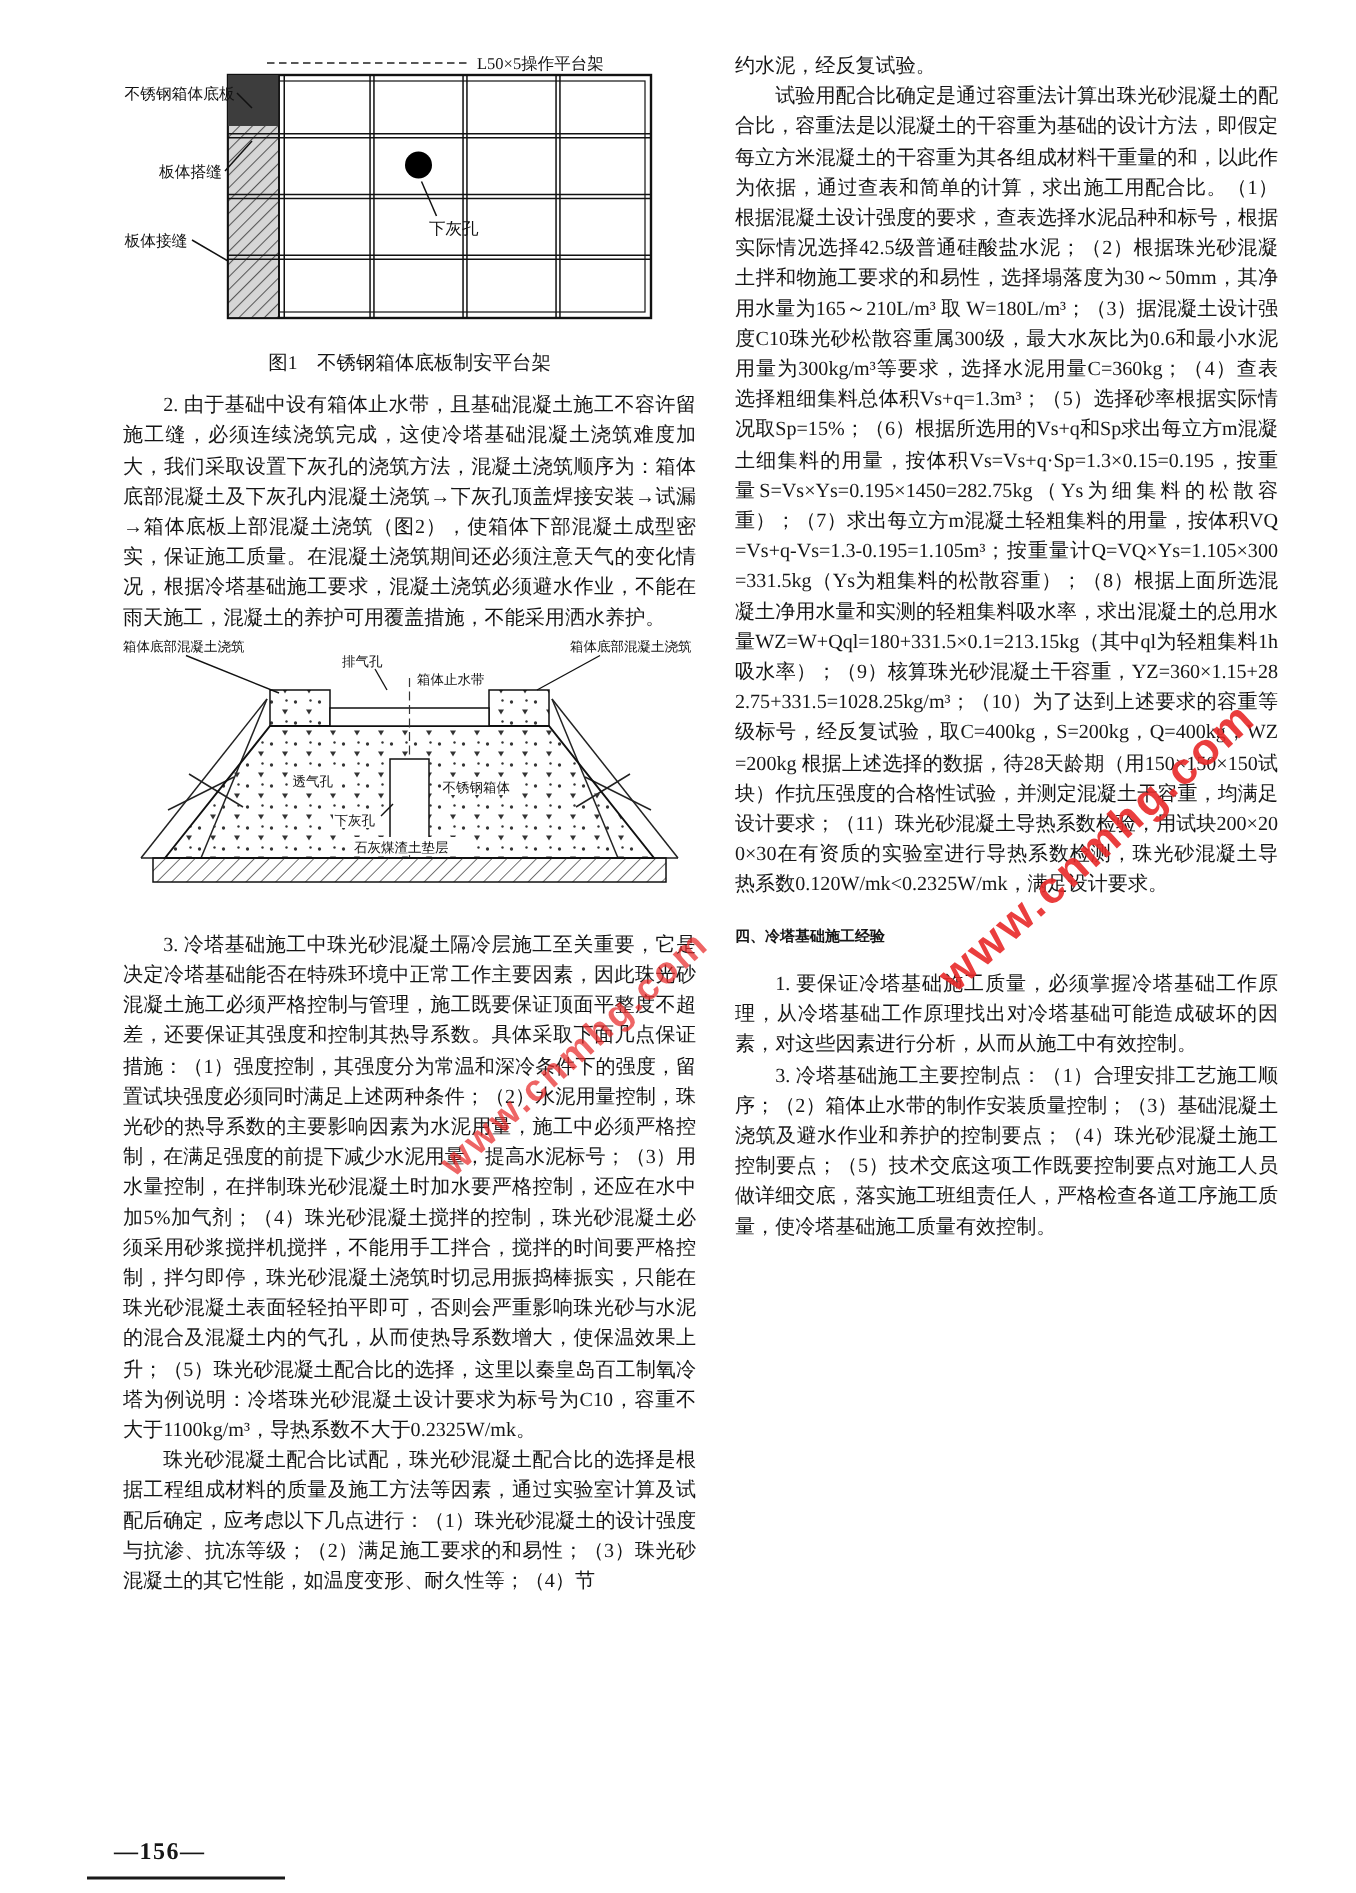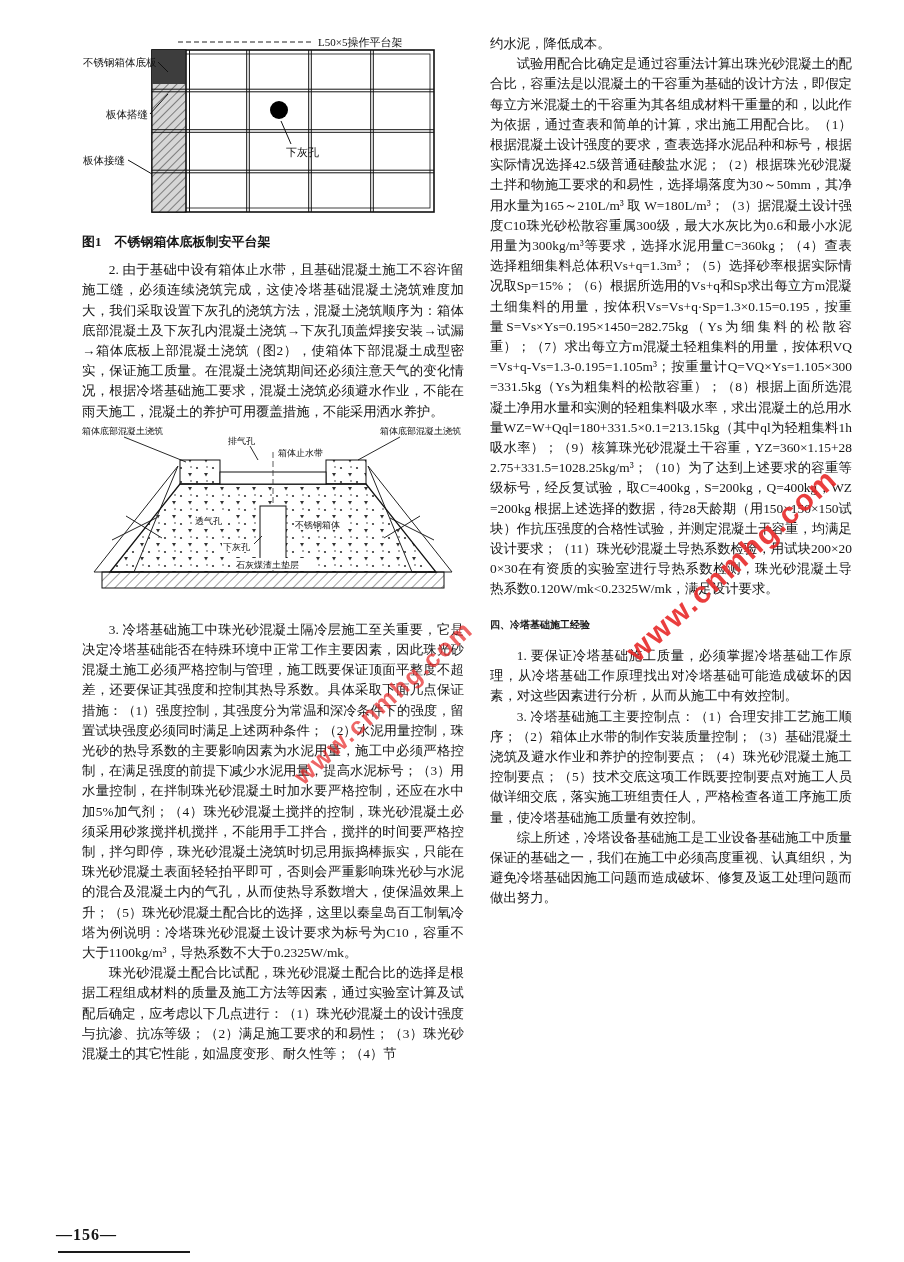--- a/index.html
+++ b/index.html
@@ -9,32 +9,32 @@
     position:relative; overflow:hidden;
     font-family:"Liberation Serif","DejaVu Serif",serif;
     color:#161616;
   }
   .columns { display:flex; gap:26px; padding:34px 52px 0 62px;margin-left:20px; }
   .col { width:382px; font-size:13.4px; line-height:20.2px; }
   .para { text-align:justify; text-indent:2em; word-break:break-all; }
   .para.noindent { text-indent:0; }
   .section-heading { font-weight:bold; font-size:10px; margin:15px 0 11px; }
   figure { margin:0 0 6px 0; }
-  .fig-caption { text-align:left; font-weight:bold; font-size:13px; margin:2px 0 8px; }
+  .fig-caption { text-align:center; font-weight:normal; font-size:13px; margin:2px 0 8px; }
   svg { display:block; font-family:"Liberation Serif","DejaVu Serif",serif; }
   svg text { fill:#111; }
   .watermark {
     position:absolute; font-weight:bold; letter-spacing:2px;
     transform:rotate(-42deg); pointer-events:none; z-index:9;
     font-family:"Liberation Sans","DejaVu Sans",sans-serif;
   }
   .wm1 { left:596px; top:548px; font-size:30px; opacity:.9; }
   .wm2 { left:268px; top:688px; font-size:25px; opacity:.72; }
   .page-number {
-    position:absolute; left:56px; bottom:18px;
+    position:absolute; left:76px; bottom:18px;
     font-weight:bold; font-size:16px; letter-spacing:1px;
   }
   .footer-rule {
     position:absolute; left:58px; bottom:9px; width:132px;
     border-top:2px solid #1a1a1a;
   }
 </style>
 </head>
 <body>
 
@@ -155,25 +155,24 @@
         <rect x="152" y="136" width="78" height="12" fill="#fff"></rect>
         <text x="154" y="146" font-size="9">石灰煤渣土垫层</text>
       </svg>
     </figure>
 
     <p class="para">3. 冷塔基础施工中珠光砂混凝土隔冷层施工至关重要，它是决定冷塔基础能否在特殊环境中正常工作主要因素，因此珠光砂混凝土施工必须严格控制与管理，施工既要保证顶面平整度不超差，还要保证其强度和控制其热导系数。具体采取下面几点保证措施：（1）强度控制，其强度分为常温和深冷条件下的强度，留置试块强度必须同时满足上述两种条件；（2）水泥用量控制，珠光砂的热导系数的主要影响因素为水泥用量，施工中必须严格控制，在满足强度的前提下减少水泥用量，提高水泥标号；（3）用水量控制，在拌制珠光砂混凝土时加水要严格控制，还应在水中加5%加气剂；（4）珠光砂混凝土搅拌的控制，珠光砂混凝土必须采用砂浆搅拌机搅拌，不能用手工拌合，搅拌的时间要严格控制，拌匀即停，珠光砂混凝土浇筑时切忌用振捣棒振实，只能在珠光砂混凝土表面轻轻拍平即可，否则会严重影响珠光砂与水泥的混合及混凝土内的气孔，从而使热导系数增大，使保温效果上升；（5）珠光砂混凝土配合比的选择，这里以秦皇岛百工制氧冷塔为例说明：冷塔珠光砂混凝土设计要求为标号为C10，容重不大于1100kg/m³，导热系数不大于0.2325W/mk。</p>
     <p class="para">珠光砂混凝土配合比试配，珠光砂混凝土配合比的选择是根据工程组成材料的质量及施工方法等因素，通过实验室计算及试配后确定，应考虑以下几点进行：（1）珠光砂混凝土的设计强度与抗渗、抗冻等级；（2）满足施工要求的和易性；（3）珠光砂混凝土的其它性能，如温度变形、耐久性等；（4）节</p>
   </div>
 
   <div class="col">
-    <p class="para noindent">约水泥，降低成本。</p>
+    <p class="para noindent">约水泥，经反复试验。</p>
     <p class="para">试验用配合比确定是通过容重法计算出珠光砂混凝土的配合比，容重法是以混凝土的干容重为基础的设计方法，即假定每立方米混凝土的干容重为其各组成材料干重量的和，以此作为依据，通过查表和简单的计算，求出施工用配合比。（1）根据混凝土设计强度的要求，查表选择水泥品种和标号，根据实际情况选择42.5级普通硅酸盐水泥；（2）根据珠光砂混凝土拌和物施工要求的和易性，选择塌落度为30～50mm，其净用水量为165～210L/m³ 取 W=180L/m³；（3）据混凝土设计强度C10珠光砂松散容重属300级，最大水灰比为0.6和最小水泥用量为300kg/m³等要求，选择水泥用量C=360kg；（4）查表选择粗细集料总体积Vs+q=1.3m³；（5）选择砂率根据实际情况取Sp=15%；（6）根据所选用的Vs+q和Sp求出每立方m混凝土细集料的用量，按体积Vs=Vs+q·Sp=1.3×0.15=0.195，按重量S=Vs×Ys=0.195×1450=282.75kg（Ys为细集料的松散容重）；（7）求出每立方m混凝土轻粗集料的用量，按体积VQ=Vs+q-Vs=1.3-0.195=1.105m³；按重量计Q=VQ×Ys=1.105×300=331.5kg（Ys为粗集料的松散容重）；（8）根据上面所选混凝土净用水量和实测的轻粗集料吸水率，求出混凝土的总用水量WZ=W+Qql=180+331.5×0.1=213.15kg（其中ql为轻粗集料1h吸水率）；（9）核算珠光砂混凝土干容重，YZ=360×1.15+282.75+331.5=1028.25kg/m³；（10）为了达到上述要求的容重等级标号，经反复试验，取C=400kg，S=200kg，Q=400kg，WZ=200kg 根据上述选择的数据，待28天龄期（用150×150×150试块）作抗压强度的合格性试验，并测定混凝土干容重，均满足设计要求；（11）珠光砂混凝土导热系数检验，用试块200×200×30在有资质的实验室进行导热系数检测，珠光砂混凝土导热系数0.120W/mk&lt;0.2325W/mk，满足设计要求。</p>
 
     <h3 class="section-heading">四、冷塔基础施工经验</h3>
     <p class="para">1. 要保证冷塔基础施工质量，必须掌握冷塔基础工作原理，从冷塔基础工作原理找出对冷塔基础可能造成破坏的因素，对这些因素进行分析，从而从施工中有效控制。</p>
     <p class="para">3. 冷塔基础施工主要控制点：（1）合理安排工艺施工顺序；（2）箱体止水带的制作安装质量控制；（3）基础混凝土浇筑及避水作业和养护的控制要点；（4）珠光砂混凝土施工控制要点；（5）技术交底这项工作既要控制要点对施工人员做详细交底，落实施工班组责任人，严格检查各道工序施工质量，使冷塔基础施工质量有效控制。</p>
 
-    <p class="para">综上所述，冷塔设备基础施工是工业设备基础施工中质量保证的基础之一，我们在施工中必须高度重视、认真组织，为避免冷塔基础因施工问题而造成破坏、修复及返工处理问题而做出努力。</p>
   </div>
 </div>
 
 <div class="page-number">—156—</div>
 <div class="footer-rule"></div>
 
 </body></html>

